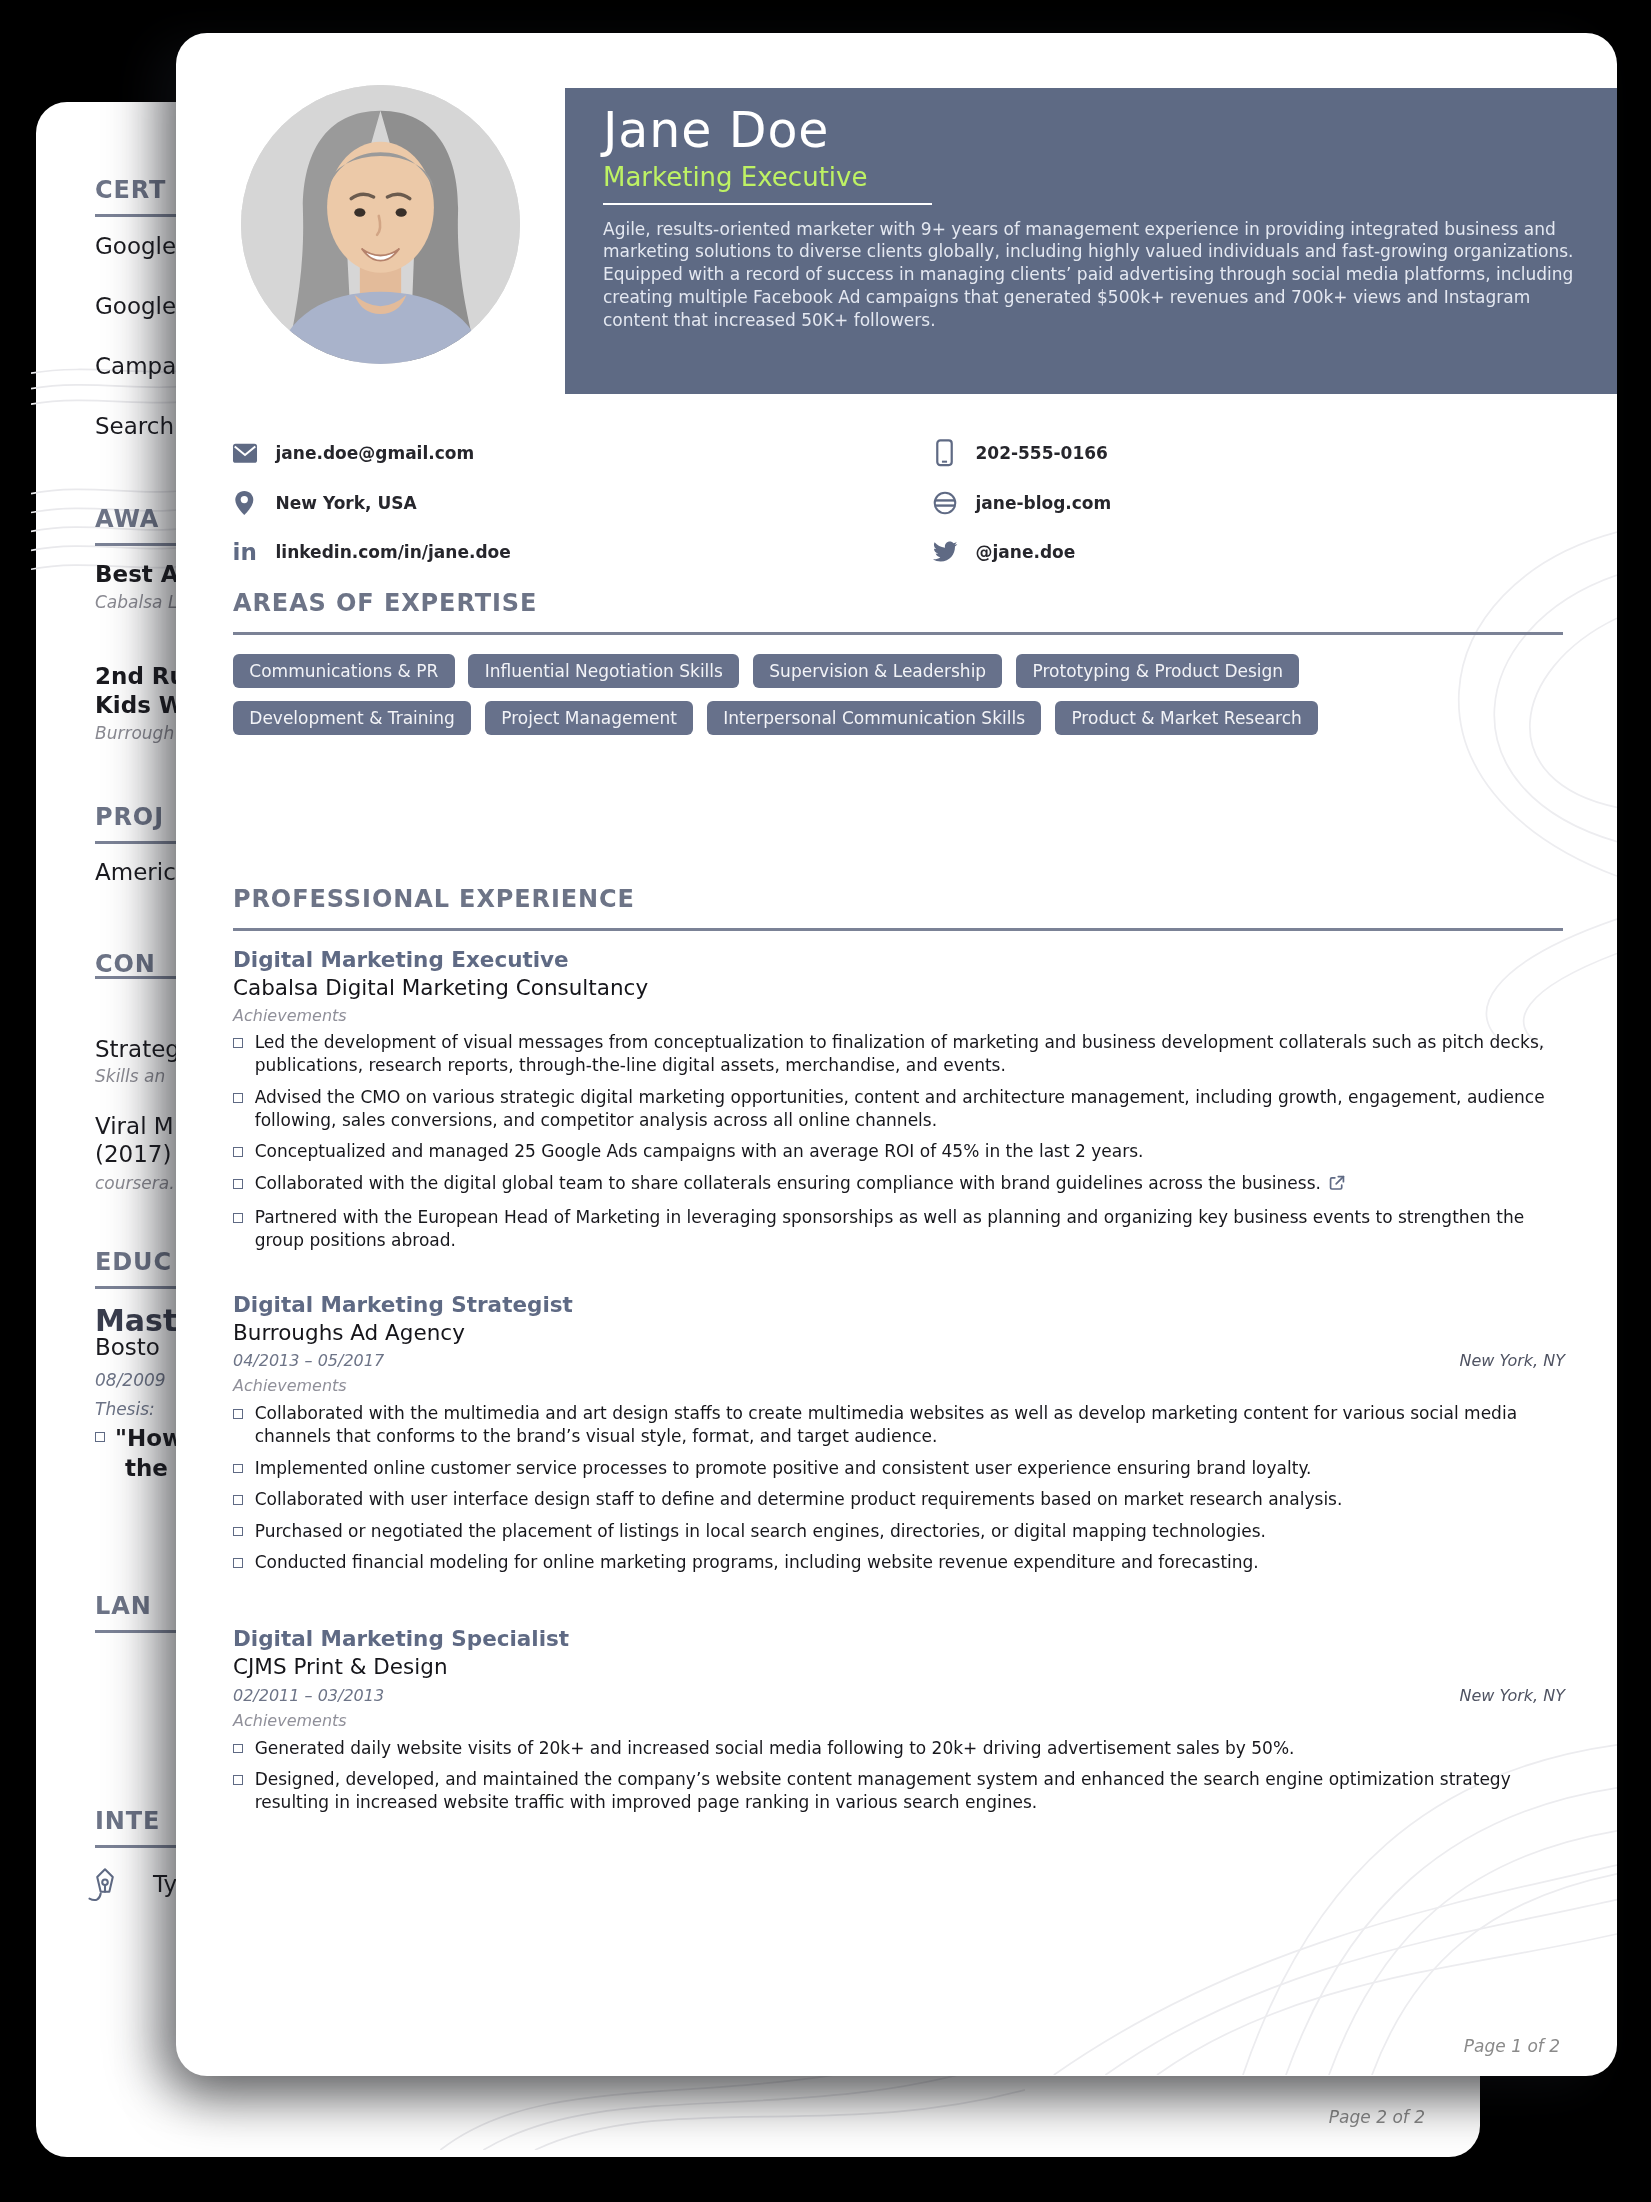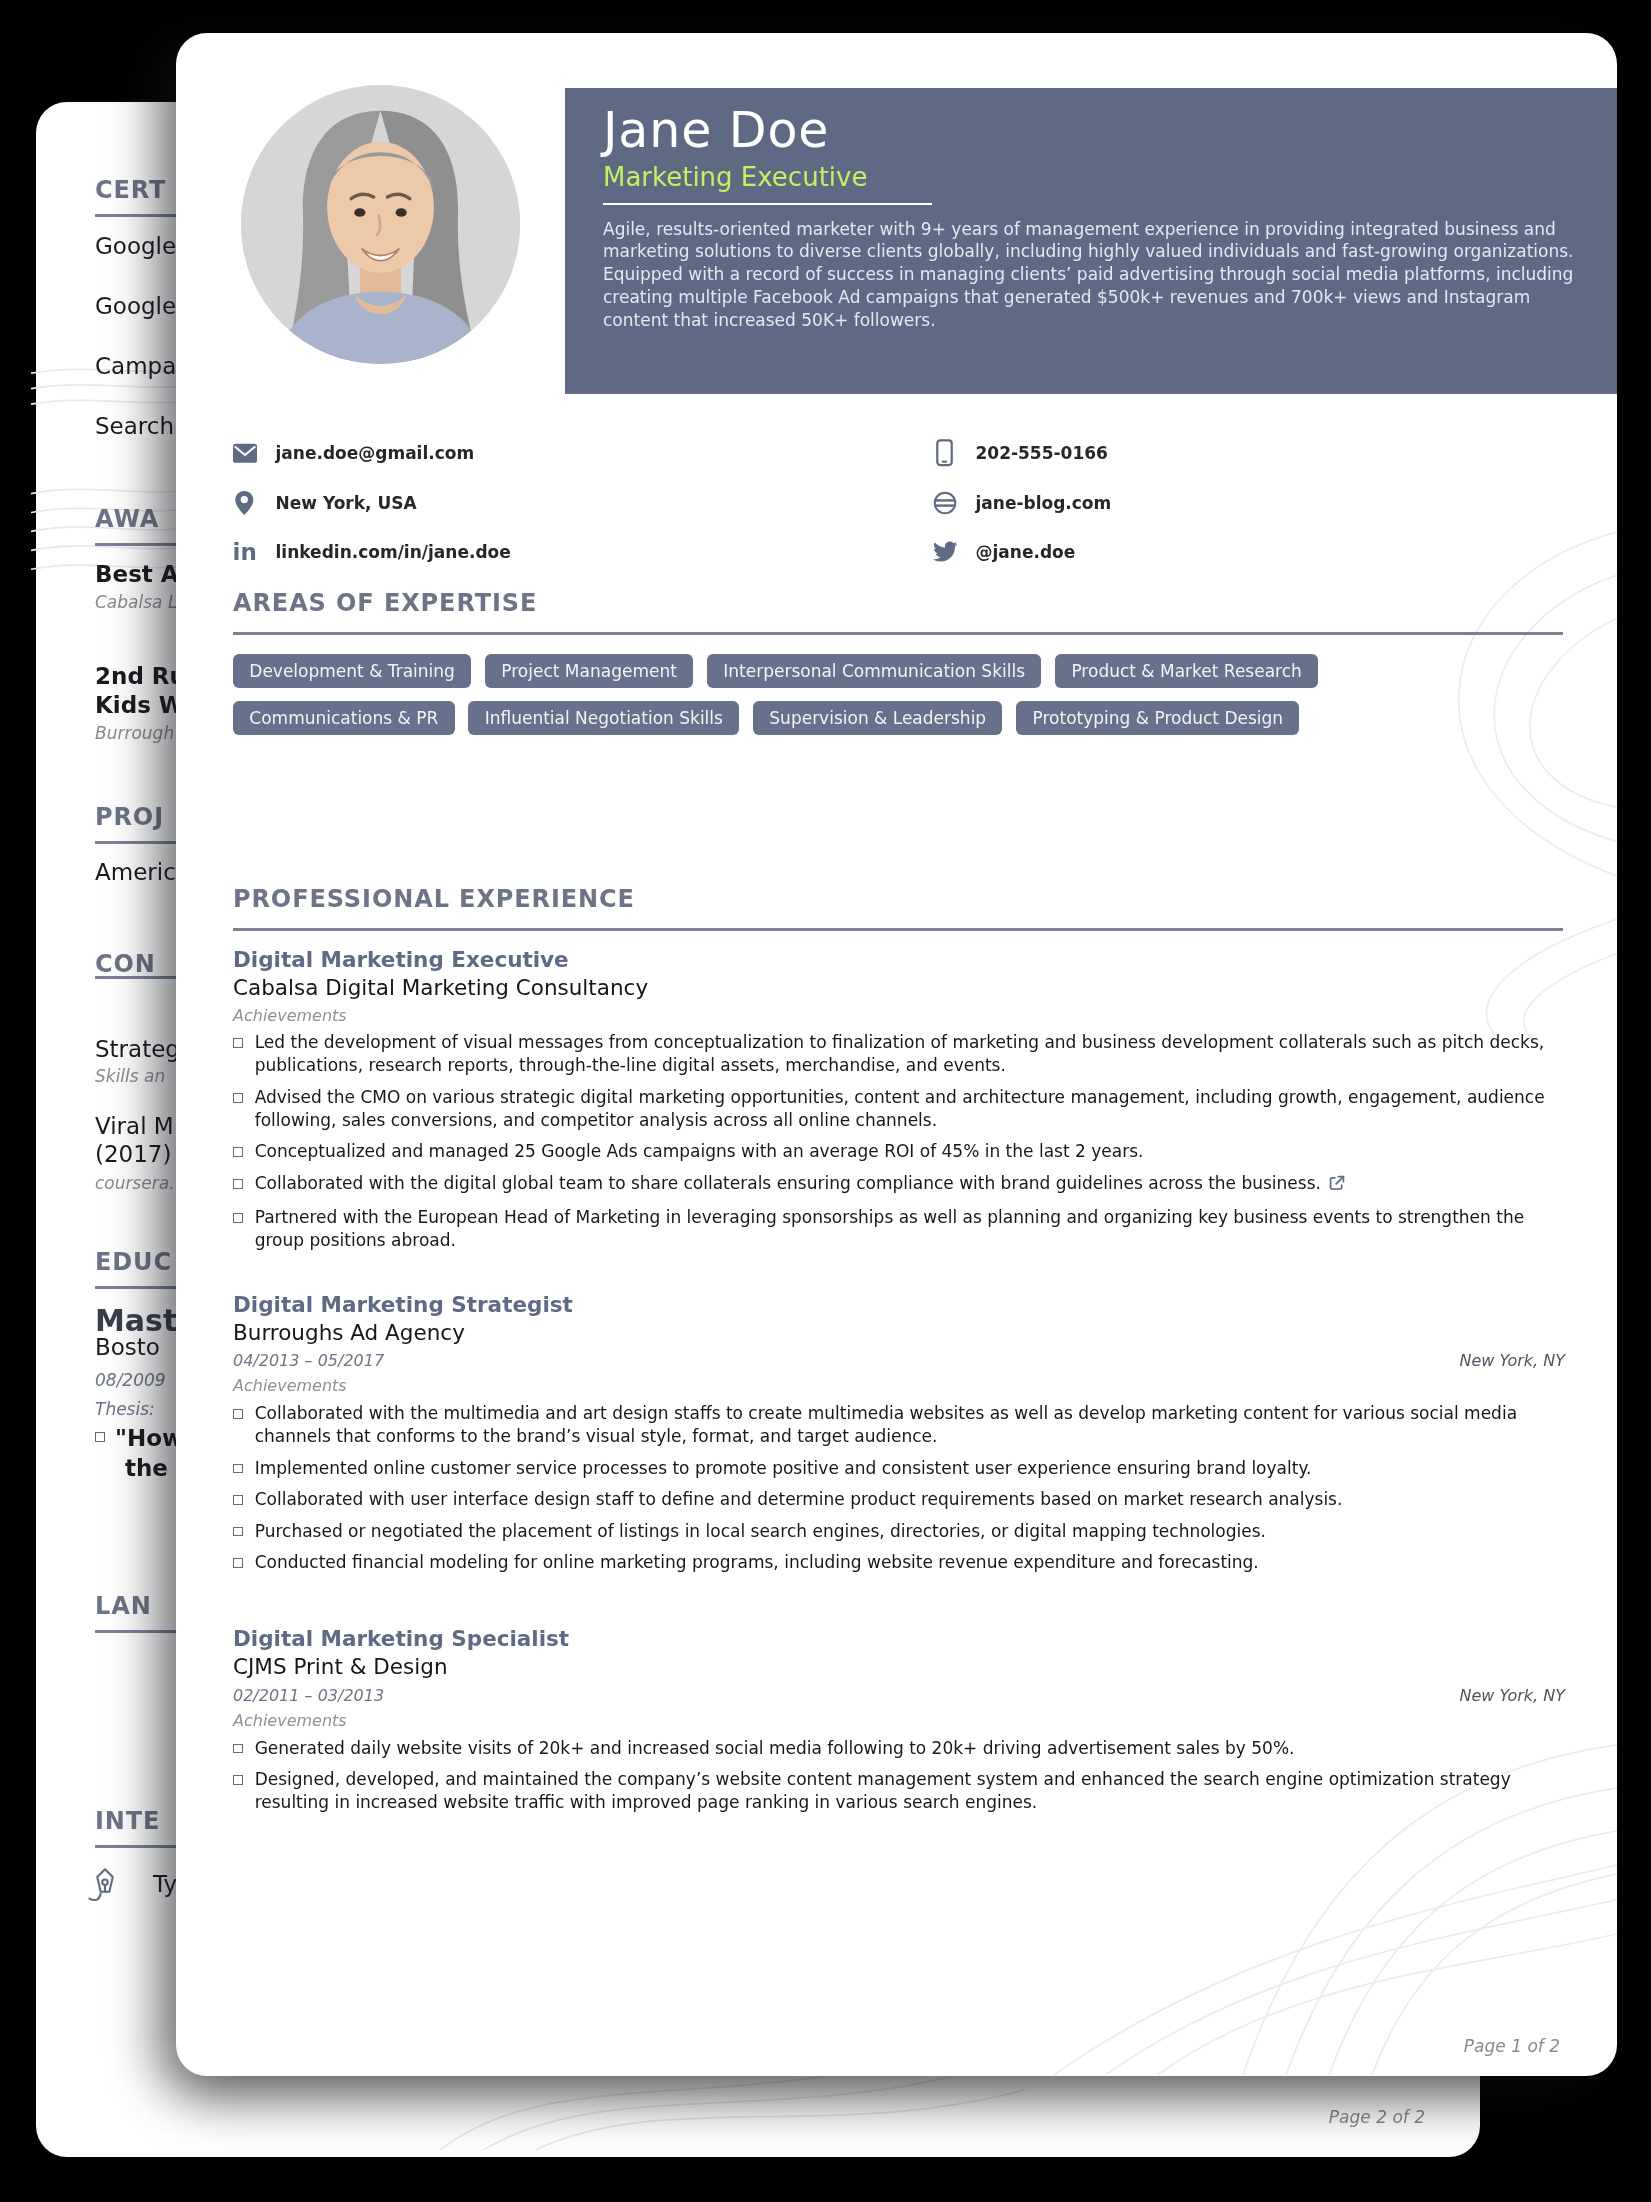--- a/index.html
+++ b/index.html
@@ -259,30 +259,30 @@
             </svg>
         </span>
         <span class="ctext">@jane.doe</span>
       </div>
     </div>
 
     <div class="sec-h" style="left:57px;top:556px;">AREAS OF EXPERTISE</div>
     <div class="sec-rule" style="left:57px;top:599px;width:1330px;"></div>
     <div class="tags">
       <div class="tag-row">
+        <span class="tag">Communications &amp; PR</span>
+        <span class="tag">Influential Negotiation Skills</span>
+        <span class="tag">Supervision &amp; Leadership</span>
+        <span class="tag">Prototyping &amp; Product Design</span>
+      </div>
+      <div class="tag-row">
         <span class="tag">Development &amp; Training</span>
         <span class="tag">Project Management</span>
         <span class="tag">Interpersonal Communication Skills</span>
         <span class="tag">Product &amp; Market Research</span>
-      </div>
-      <div class="tag-row">
-        <span class="tag">Communications &amp; PR</span>
-        <span class="tag">Influential Negotiation Skills</span>
-        <span class="tag">Supervision &amp; Leadership</span>
-        <span class="tag">Prototyping &amp; Product Design</span>
       </div>
     </div>
 
     <div class="sec-h" style="left:57px;top:852px;">PROFESSIONAL EXPERIENCE</div>
     <div class="sec-rule" style="left:57px;top:895px;width:1330px;"></div>
 
     <div class="jobs">
 
       <div class="job">
         <div class="jtitle">Digital Marketing Executive</div>

